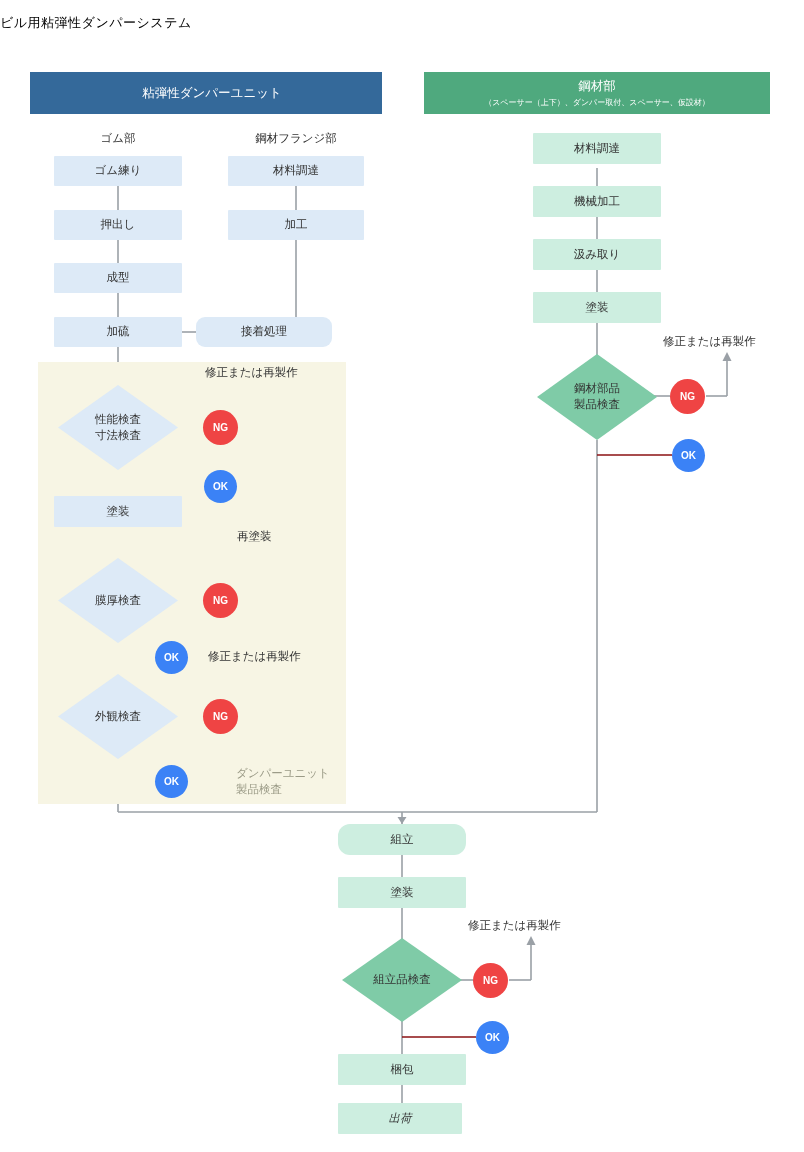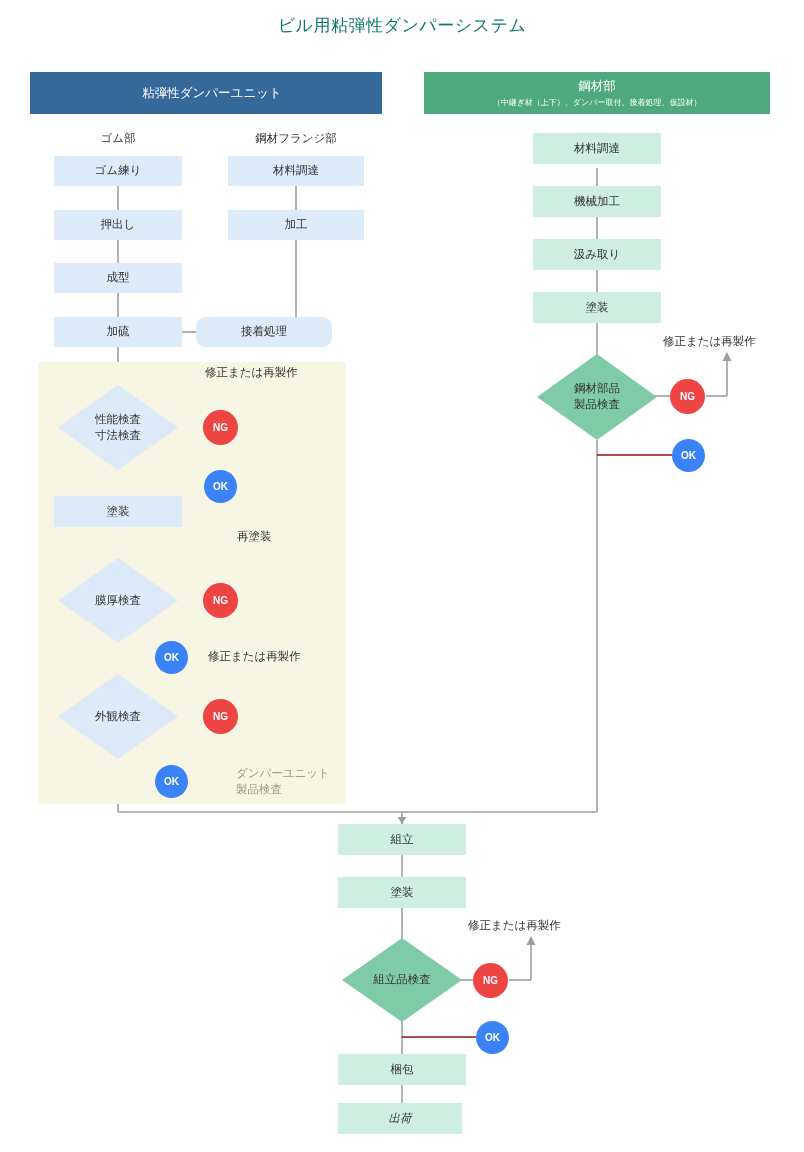--- a/index.html
+++ b/index.html
@@ -35,23 +35,23 @@
     align-items: center;
     justify-content: center;
     text-align: center;
     line-height: 1.35;
   }
   .title {
     position: absolute;
     left: 0;
     top: 14px;
     width: 804px;
-    text-align: center;
-    font-size: 17px;
-    color: #0f766e;
+    text-align: left;
+    font-size: 13px;
+    color: #000000;
     letter-spacing: 0.5px;
   }
   .header-bar {
     position: absolute;
     box-sizing: border-box;
     display: flex;
     flex-direction: column;
     align-items: center;
     justify-content: center;
     color: #ffffff;
@@ -217,21 +217,21 @@
       <line x1="402" y1="1037" x2="476" y2="1037"></line>
     </g>
   </svg>
 
   <div class="header-bar" style="left:30px; top:72px; width:352px; height:42px; background:#34699a;padding-left:12px;">
     <div class="h-main">粘弾性ダンパーユニット</div>
   </div>
 
   <div class="header-bar" style="left:424px; top:72px; width:346px; height:42px; background:#4fa97e;">
     <div class="h-main">鋼材部</div>
-    <div class="h-sub">（中継ぎ材（上下）、ダンパー取付、接着処理、仮設材）</div>
+    <div class="h-sub">（スペーサー（上下）、ダンパー取付、スペーサー、仮設材）</div>
   </div>
 
   <div class="group-label" style="left:58px; top:131px; width:120px;">
     <span>ゴム部</span>
   </div>
   <div class="group-label" style="left:228px; top:131px; width:136px;">
     <span>鋼材フランジ部</span>
   </div>
 
   <div class="panel" style="left:38px; top:362px; width:308px; height:442px;"></div>
@@ -311,21 +311,21 @@
   <div class="diamond-wrap" style="left:537px; top:354px; width:120px; height:86px;">
     <svg class="diamond" viewBox="0 0 120 86" preserveAspectRatio="none">
       <polygon points="60,0 120,43 60,86 0,43" fill="#7fcba7"></polygon>
     </svg>
     <div class="diamond-label">
       <div>鋼材部品</div>
       <div>製品検査</div>
     </div>
   </div>
 
-  <div class="node box box-green" style="left:338px; top:824px; width:128px; height:31px;">
+  <div class="node box box-green" style="left:338px; top:824px; width:128px; height:31px;border-radius:12px;">
     <span>組立</span>
   </div>
   <div class="node box box-green" style="left:338px; top:877px; width:128px; height:31px;">
     <span>塗装</span>
   </div>
 
   <div class="diamond-wrap" style="left:342px; top:938px; width:120px; height:84px;">
     <svg class="diamond" viewBox="0 0 120 84" preserveAspectRatio="none">
       <polygon points="60,0 120,42 60,84 0,42" fill="#7fcba7"></polygon>
     </svg>

